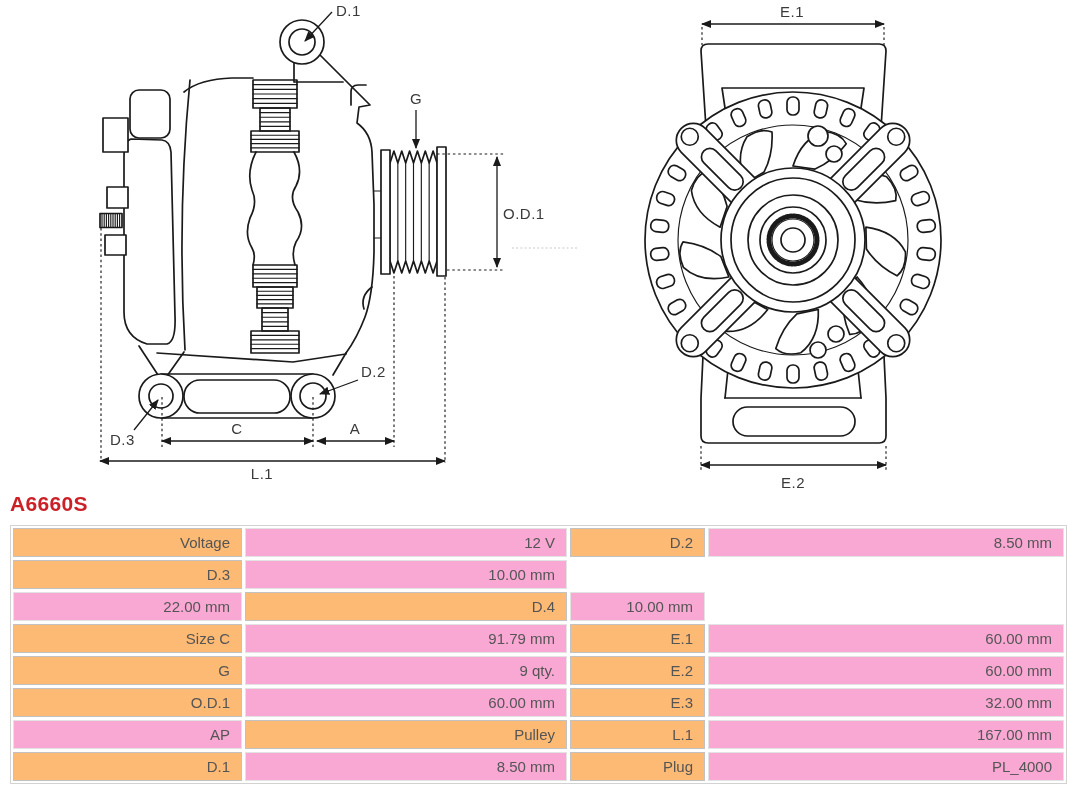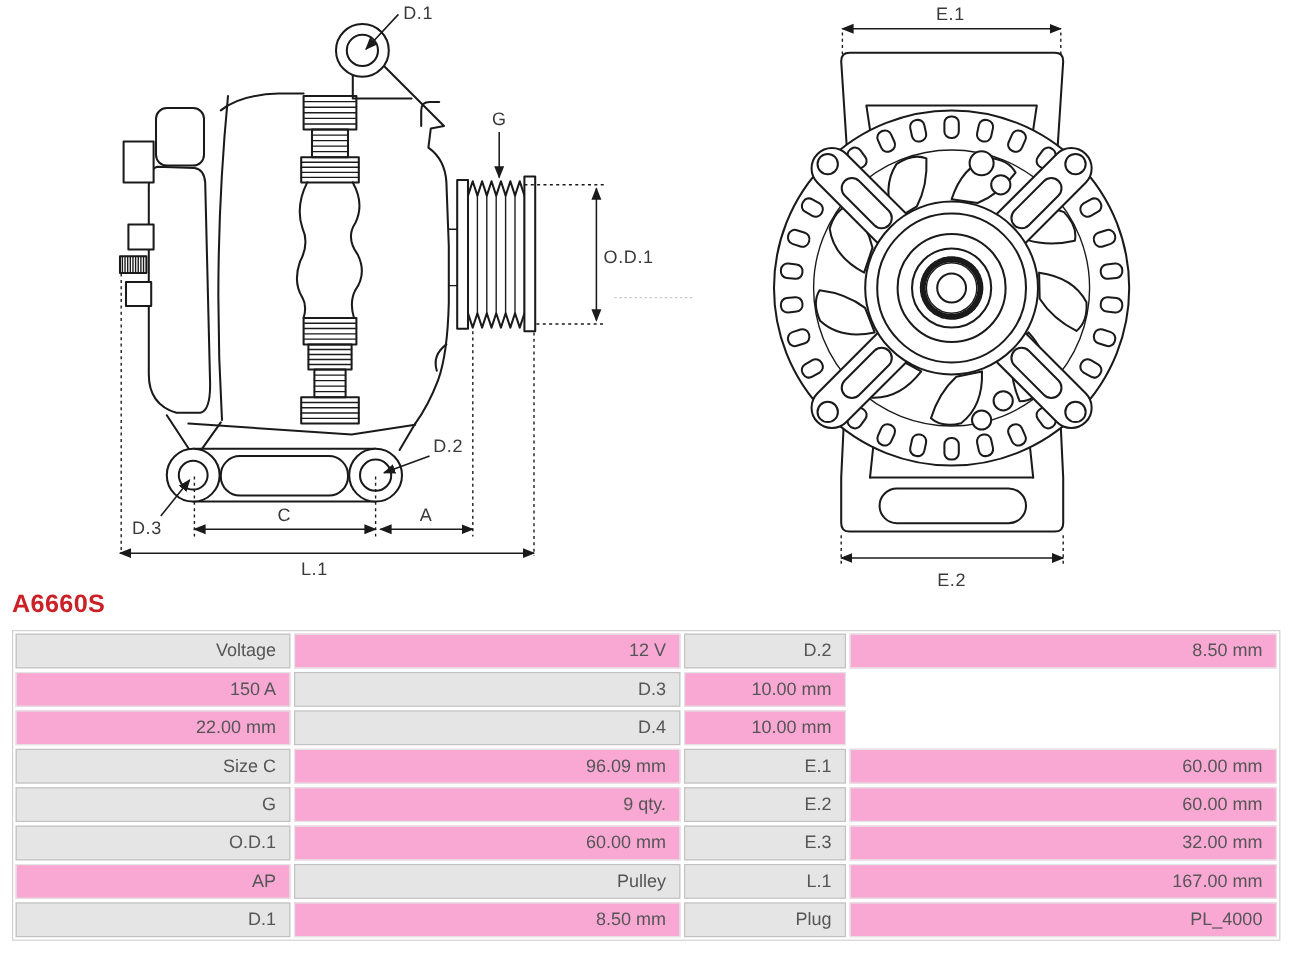--- a/index.html
+++ b/index.html
@@ -17,21 +17,21 @@
   .dim-label{font-size:15px;fill:#3a3a3a;letter-spacing:.5px;}
   .anch-mid{text-anchor:middle;}
   #part-number{position:absolute;left:10px;top:492px;font-size:21px;font-weight:bold;
                letter-spacing:.3px;color:#cc2027;}
   #spec-table{position:absolute;left:10px;top:525px;width:1057px;box-sizing:border-box;
               border:1px solid #d2d2d2;background:#fff;padding:2px;
               display:flex;flex-direction:column;gap:3px;}
   .spec-row{display:grid;grid-template-columns:229px 322px 135px 1fr;gap:3px;height:29px;}
   .cell{box-sizing:border-box;display:flex;align-items:center;justify-content:flex-end;
         padding-right:11px;font-size:15px;color:#555555;}
-  .lc{background:#e5e5e5;border:1px solid #c2c2c2;}
+  .lc{background:#fdba74;border:1px solid #c2c2c2;}
   .vc{background:#f9a8d4;border:1px solid #e3e3e3;}
 </style>
 </head>
 <body>
 
 <svg id="side-view" width="580" height="495" viewBox="0 0 580 495">
   <defs>
     <marker id="ah1" viewBox="0 0 10 10" refX="9" refY="5" markerWidth="8" markerHeight="8" orient="auto-start-reverse">
         <path d="M0,1 L10,5 L0,9 Z" fill="#1a1a1a"></path>
       </marker>
@@ -293,32 +293,31 @@
 <div id="part-number">A6660S</div>
 
 <div id="spec-table">
   <div class="spec-row">
     <div class="cell lc">Voltage</div>
     <div class="cell vc">12 V</div>
     <div class="cell lc">D.2</div>
     <div class="cell vc">8.50 mm</div>
   </div>
   <div class="spec-row">
-    <div class="cell vc">150 A</div>
     <div class="cell lc">D.3</div>
     <div class="cell vc">10.00 mm</div>
   </div>
   <div class="spec-row">
     <div class="cell vc">22.00 mm</div>
     <div class="cell lc">D.4</div>
     <div class="cell vc">10.00 mm</div>
   </div>
   <div class="spec-row">
     <div class="cell lc">Size C</div>
-    <div class="cell vc">96.09 mm</div>
+    <div class="cell vc">91.79 mm</div>
     <div class="cell lc">E.1</div>
     <div class="cell vc">60.00 mm</div>
   </div>
   <div class="spec-row">
     <div class="cell lc">G</div>
     <div class="cell vc">9 qty.</div>
     <div class="cell lc">E.2</div>
     <div class="cell vc">60.00 mm</div>
   </div>
   <div class="spec-row">

